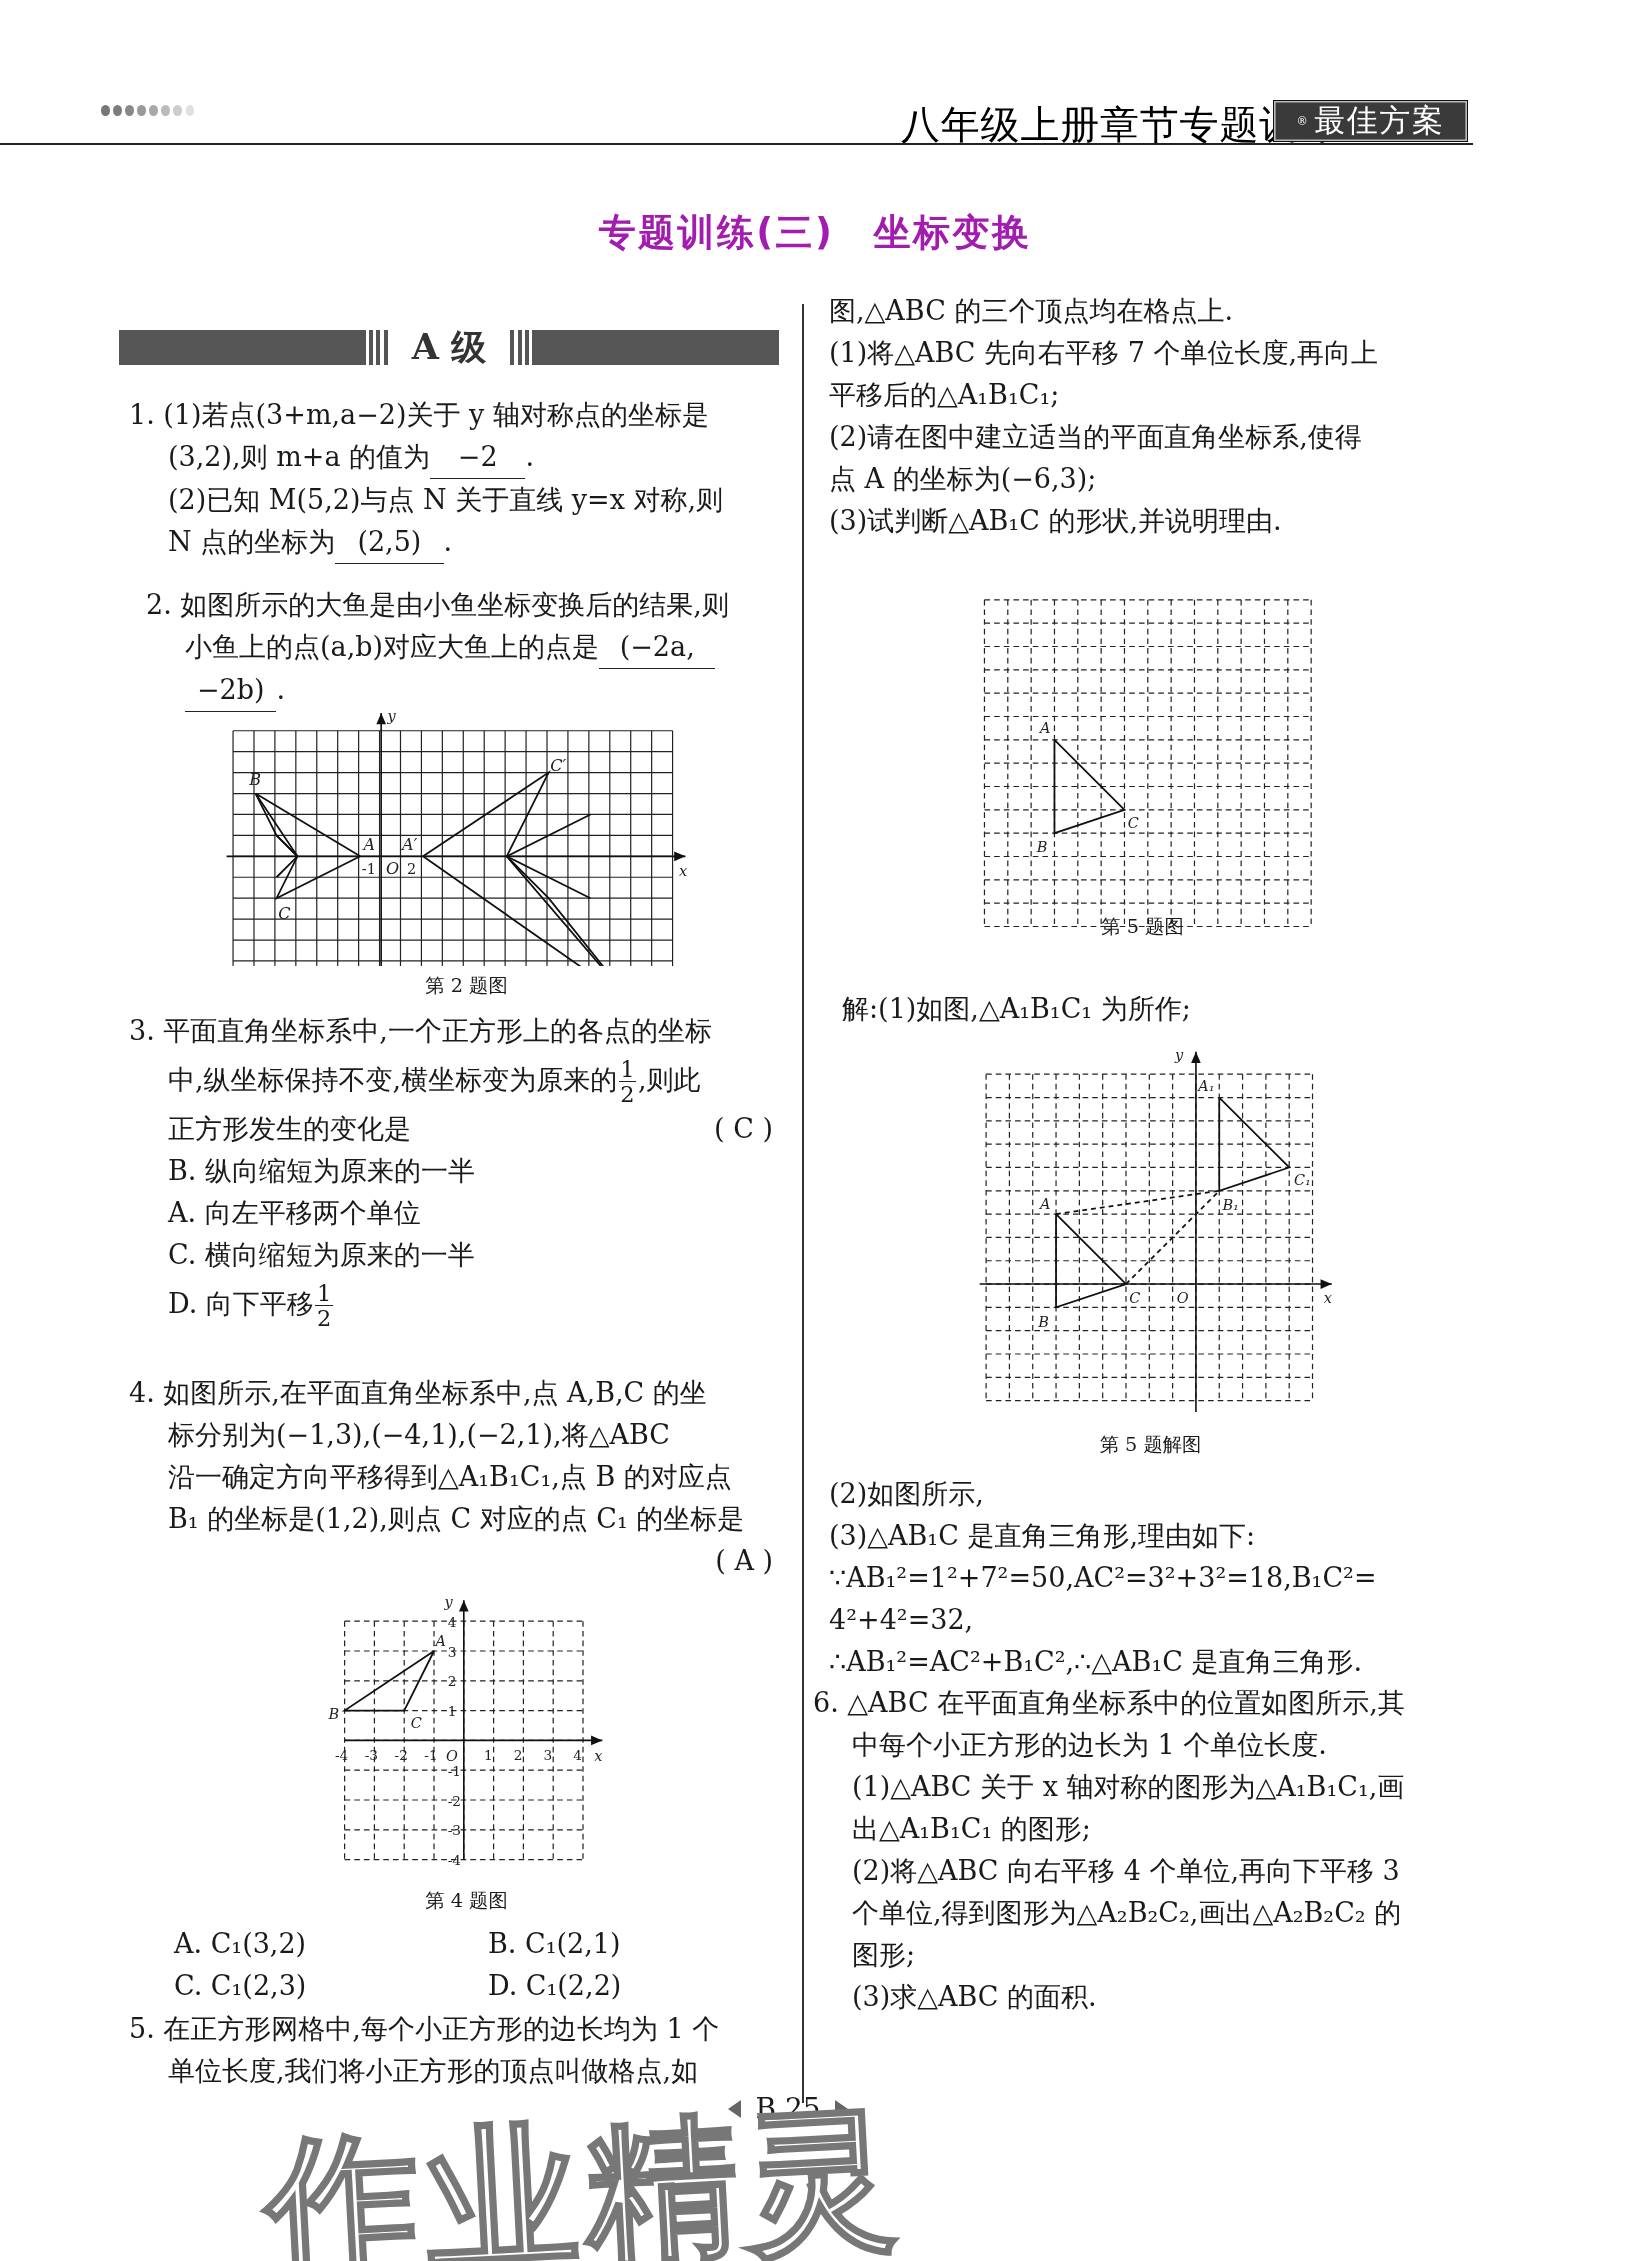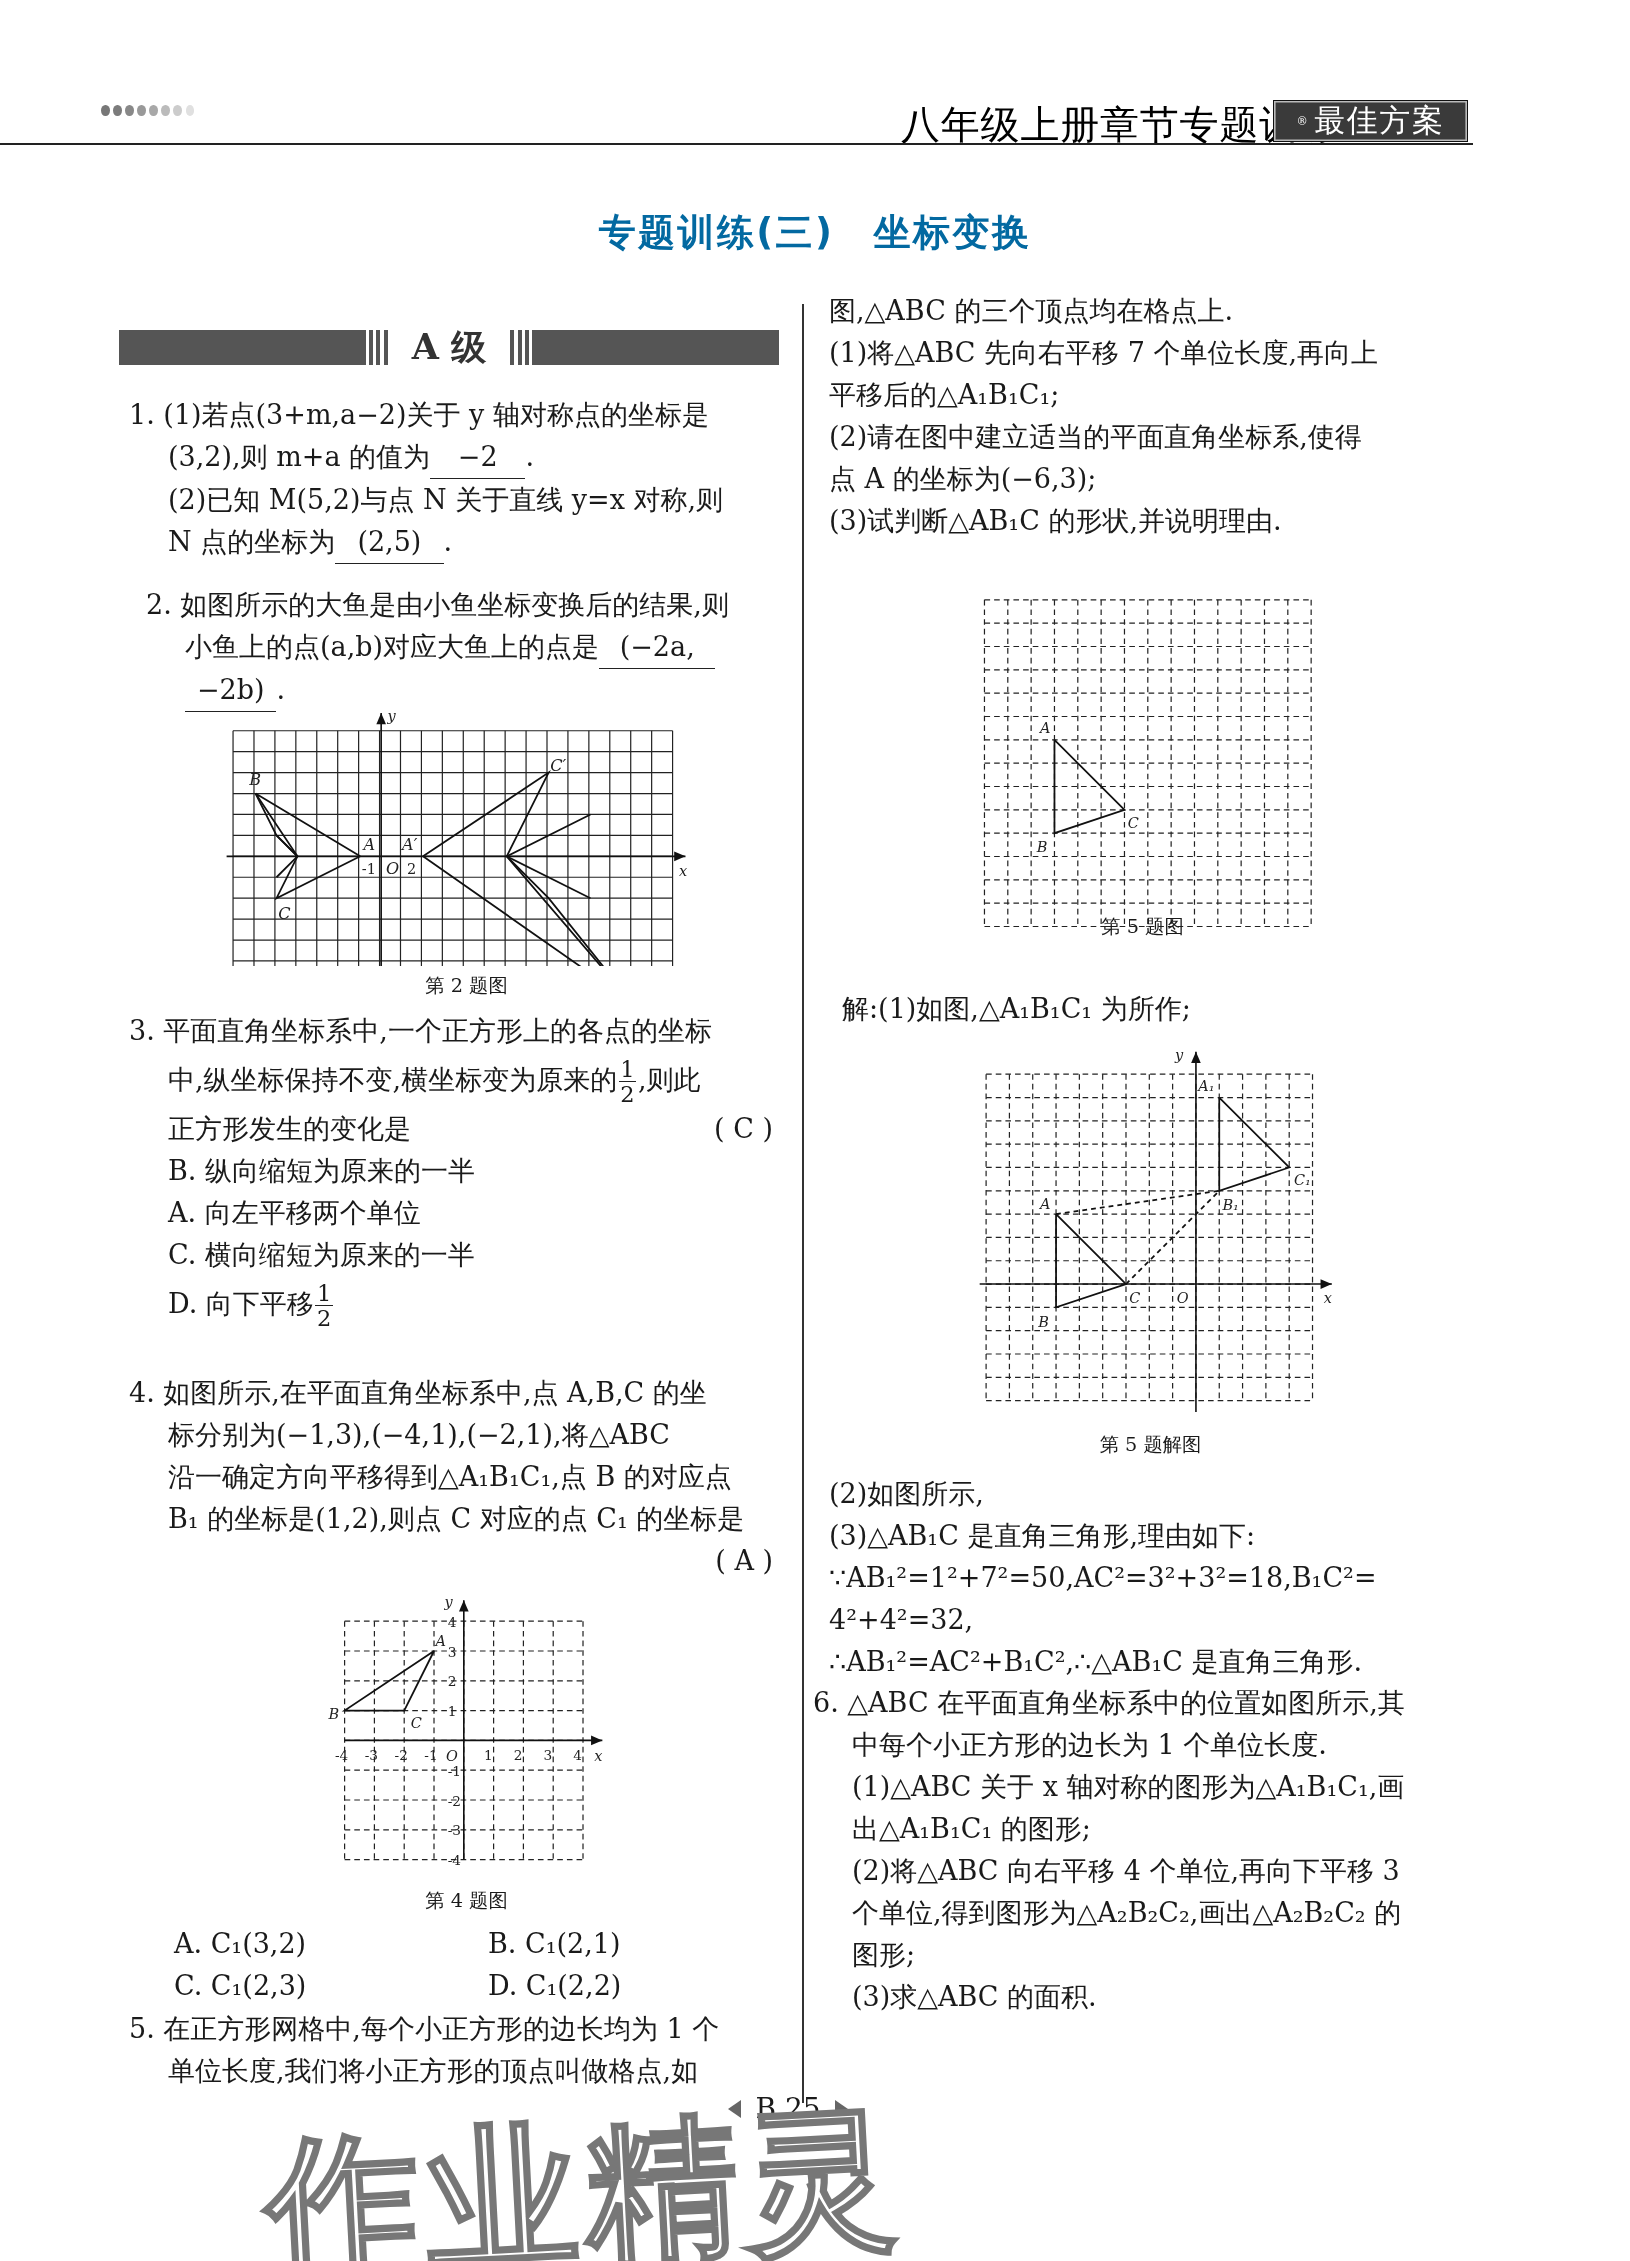--- a/index.html
+++ b/index.html
@@ -6,21 +6,21 @@
   body { width:1630px; height:2261px; background:#ffffff; position:relative; overflow:hidden;
          font-family:"DejaVu Serif","Liberation Serif",serif; color:#1a1a1a; }
   .abs { position:absolute; }
   .hdr-dots { left:101px; top:105px; display:flex; gap:3.2px; }
   .hdr-dots span { width:8.9px; height:11.3px; border-radius:50%; background:#8a8a8a; display:inline-block; }
   .hdr-line { left:0; top:143px; width:1473px; height:2.4px; background:#222; }
   .hdr-title { left:901px; top:98px; font-family:"DejaVu Sans","Liberation Sans",sans-serif; font-size:39px; letter-spacing:0.8px; color:#000000; }
   .hdr-brand { left:1273px; top:100px; width:193px; height:40px; background:#3a3a3a; border:1.6px solid #111; box-shadow:inset 0 0 0 1.6px #bbb;
                color:#fff; font-size:31px; display:flex; align-items:center; justify-content:center; letter-spacing:1.6px; }
   .hdr-brand sup { font-size:11.3px; margin-right:4.8px; }
-  .page-title { left:0; width:1630px; top:208px; text-align:center; font-family:"DejaVu Sans","Liberation Sans",sans-serif; font-weight:bold; font-size:37px; color:#0369a1; letter-spacing:2.4px; }
+  .page-title { left:0; width:1630px; top:208px; text-align:center; font-family:"DejaVu Sans","Liberation Sans",sans-serif; font-weight:bold; font-size:37px; color:#a21caf; letter-spacing:2.4px; }
   .col-divider { left:802px; top:304px; width:1.6px; height:1799px; background:#333; }
   .level-bar { left:119px; top:328px; width:660px; height:39px; display:flex; align-items:center; }
   .level-bar .blk { height:35px; background:#555; }
   .level-bar .stripes { display:flex; gap:3.2px; margin:0 3.2px; }
   .level-bar .stripes i { width:4px; height:35px; background:#555; display:block; }
   .level-bar .lbl { flex:0 0 auto; padding:0 21px; font-size:35px; font-weight:bold; color:#333; }
   .txt { font-size:27px; line-height:42px; }
   .q { position:absolute; }
   .ind { padding-left:39px; }
   .blank { display:inline-block; border-bottom:1.6px solid #222; padding:0 9.7px; text-align:center; }

